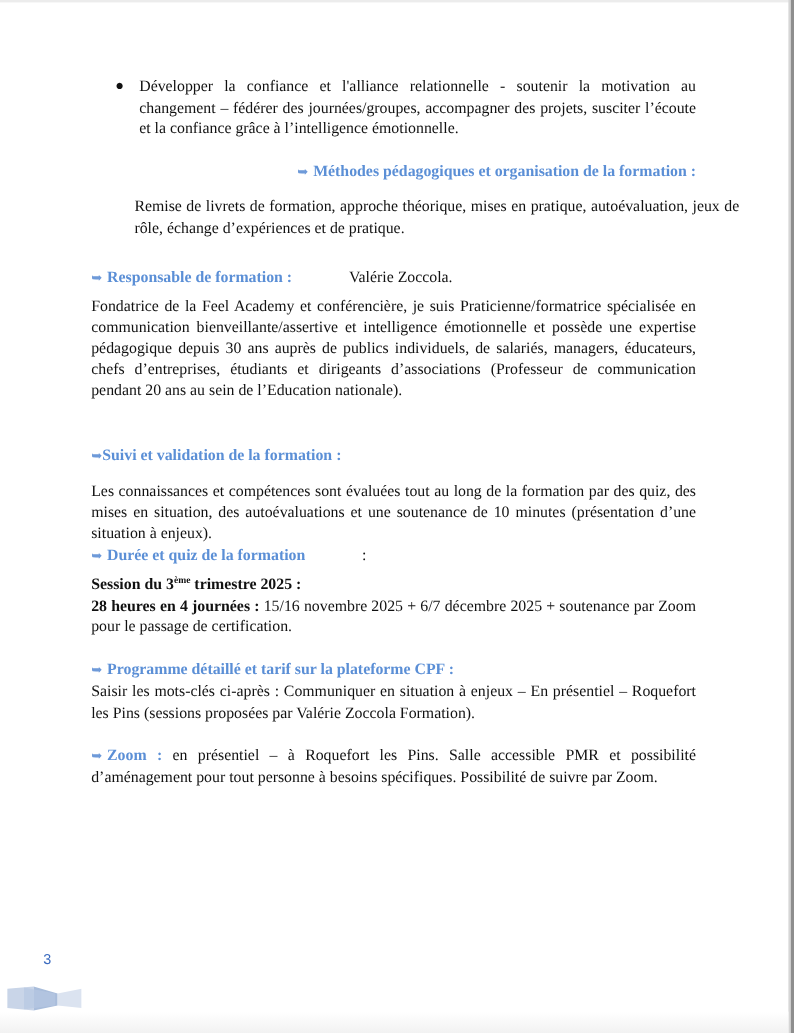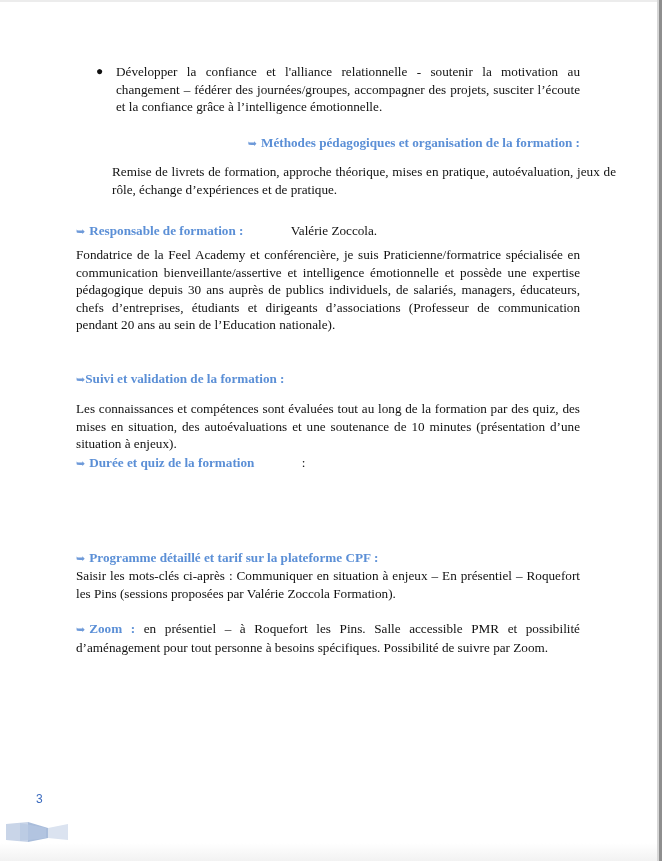--- a/index.html
+++ b/index.html
@@ -69,20 +69,26 @@
   <div class="block" style="top:384px;margin-top:16px;">
     <p>Les connaissances et compétences sont évaluées tout au long de la formation par des quiz, des mises en situation, des autoévaluations et une soutenance de 10 minutes (présentation d’une situation à enjeux).</p>
   </div>
 
   <div class="block" style="top:454px;">
     <span class="heading">
       <span class="icon">➥</span><span>Durée et quiz de la formation</span>
     </span><span class="normal"> :</span>
   </div>
   <div class="block" style="top:478px;">
+    <p style="text-align:left;">
+      <b><span>Session du 3</span><sup>ème</sup><span> trimestre 2025 :</span></b>
+    </p>
+    <p>
+      <b>28 heures en 4 journées :</b><span> 15/16 novembre 2025 + 6/7 décembre 2025 + soutenance par Zoom pour le passage de certification.</span>
+    </p>
   </div>
 
   <div class="block" style="top:549px;">
     <span class="heading">
       <span class="icon">➥</span><span>Programme détaillé et tarif sur la plateforme CPF :</span>
     </span>
   </div>
   <div class="block" style="top:567px;">
     <p>Saisir les mots-clés ci-après : Communiquer en situation à enjeux – En présentiel – Roquefort les Pins (sessions proposées par Valérie Zoccola Formation).</p>
   </div>

